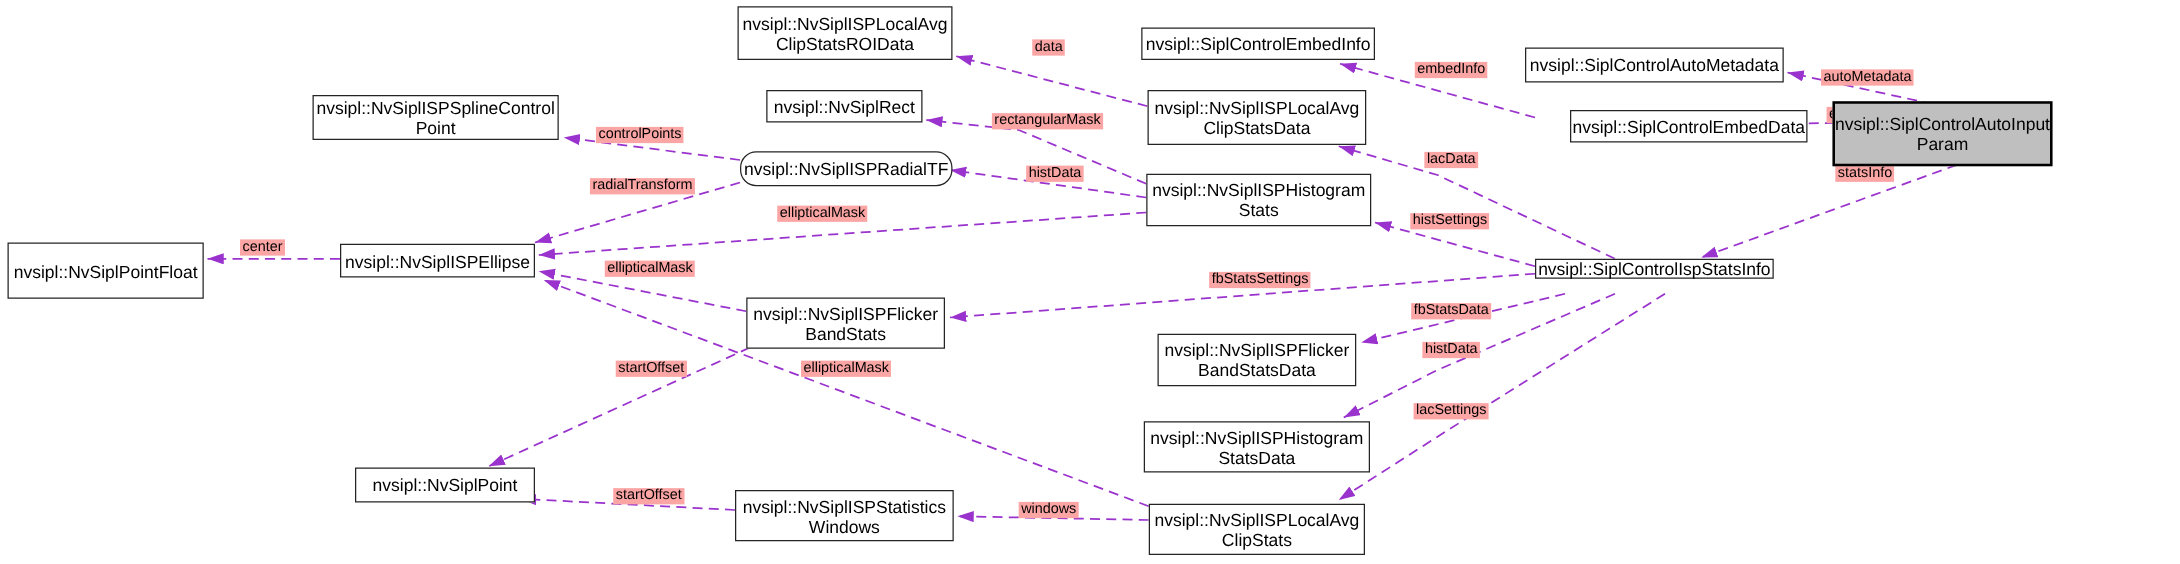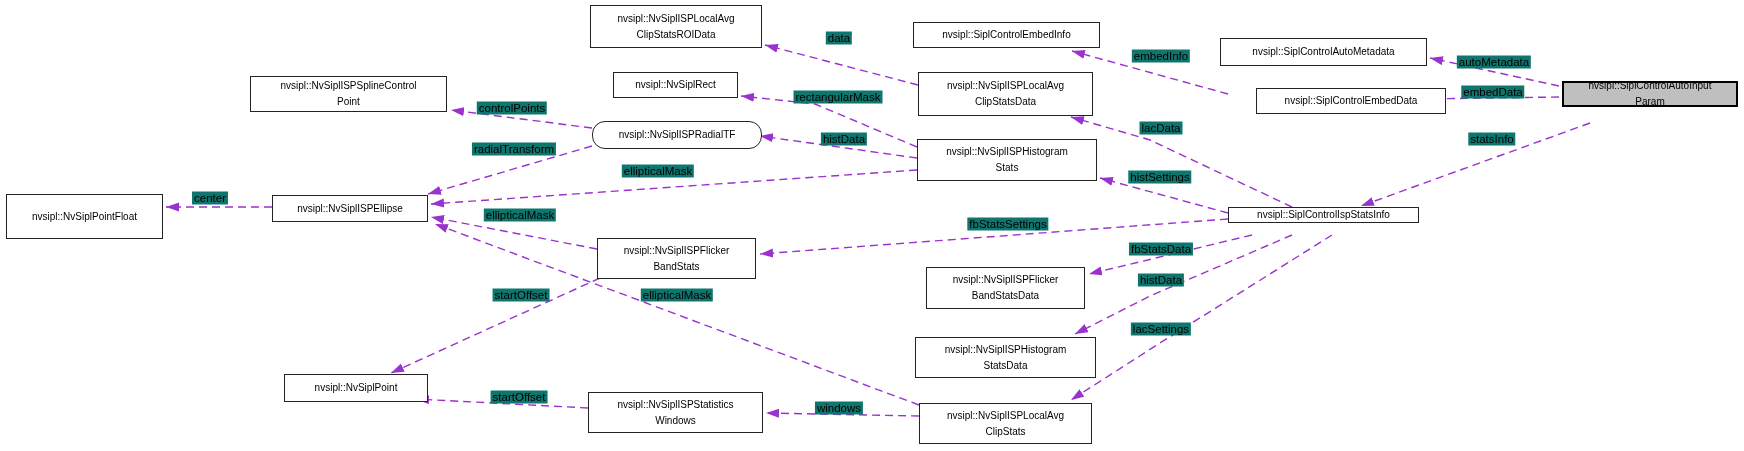--- a/index.html
+++ b/index.html
@@ -19,35 +19,35 @@
   .node {
     position: absolute;
     box-sizing: border-box;
     background: #ffffff;
     border: 1.4px solid #242424;
     display: flex;
     flex-direction: column;
     align-items: center;
     justify-content: center;
     text-align: right;
-    font-size: 10px;
+    font-size: 14px;
     line-height: 16px;
     color: #000000;
     cursor: pointer;
     white-space: nowrap;
   }
   .node.highlight {
     background: #bfbfbf;
     border: 2.2px solid #000000;
     cursor: default;
   }
   .edge-label {
     position: absolute;
     transform: translate(-50%, -50%);
-    background: #0f766e;
+    background: #fca5a5;
     font-size: 11.5px;
     line-height: 13px;
     color: #000000;
     padding: 0 2px;
     white-space: nowrap;
   }
 </style>
 </head>
 <body>
 
@@ -116,21 +116,21 @@
     <div class="node" style="left: 613px; top: 72px; width: 125px; height: 26px;">
       <div>nvsipl::NvSiplRect</div>
     </div>
     <div class="node" style="left: 918px; top: 72px; width: 175px; height: 44px;">
       <div>nvsipl::NvSiplISPLocalAvg</div>
       <div>ClipStatsData</div>
     </div>
     <div class="node" style="left: 1256px; top: 88px; width: 190px; height: 26px;">
       <div>nvsipl::SiplControlEmbedData</div>
     </div>
-    <div class="node highlight" style="left: 1562px; top: 81px; width: 176px; height: 26px;">
+    <div class="node highlight" style="left: 1466px; top: 81px; width: 176px; height: 52px;">
       <div>nvsipl::SiplControlAutoInput</div>
       <div>Param</div>
     </div>
     <div class="node" style="left: 250px; top: 76px; width: 197px; height: 36px;">
       <div>nvsipl::NvSiplISPSplineControl</div>
       <div>Point</div>
     </div>
     <div class="node" style="left: 592px; top: 121px; width: 170px; height: 28px; border-radius: 13px;">
       <div>nvsipl::NvSiplISPRadialTF</div>
     </div>

